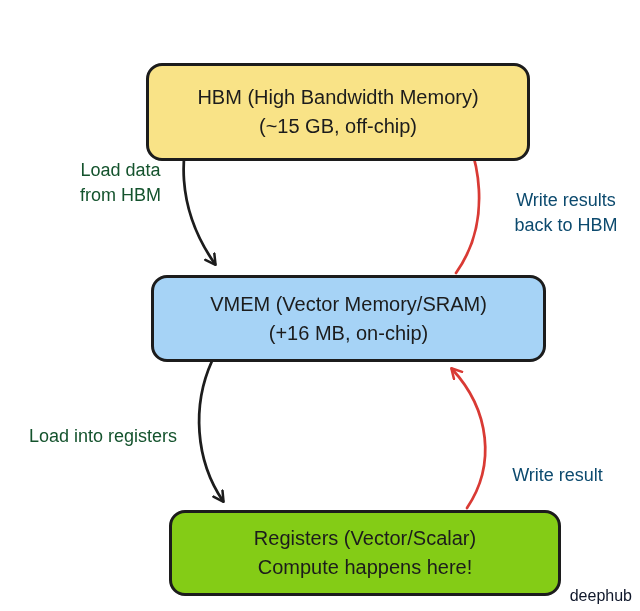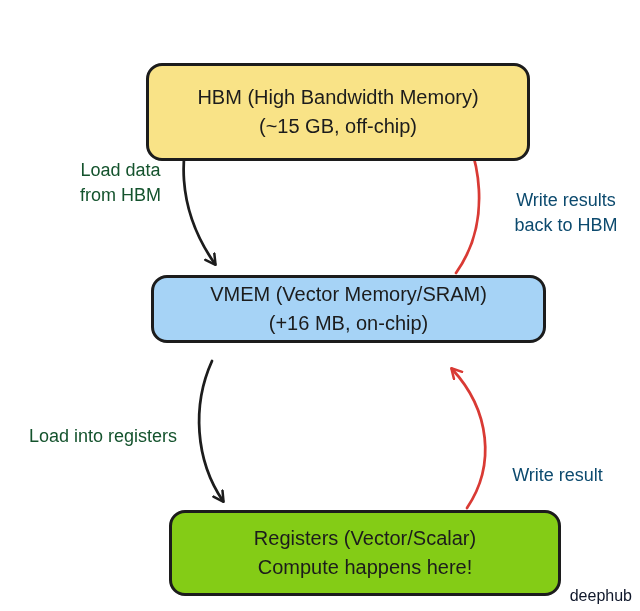--- a/index.html
+++ b/index.html
@@ -37,21 +37,21 @@
     font-size: 20px;
     line-height: 1.45;
     box-sizing: border-box;
   }
   .node-hbm {
     left: 146px; top: 15px; width: 384px; height: 98px;
     background: #f9e387;
     margin-top: 48px;
   }
   .node-vmem {
-    left: 151px; top: 275px; width: 395px; height: 68px;
+    left: 151px; top: 275px; width: 395px; height: 87px;
     background: #a6d3f6;
   }
   .node-registers {
     left: 169px; top: 510px; width: 392px; height: 86px;
     background: #84cc16;
   }
   .edge-label {
     position: absolute;
     z-index: 2;
     font-size: 18px;

